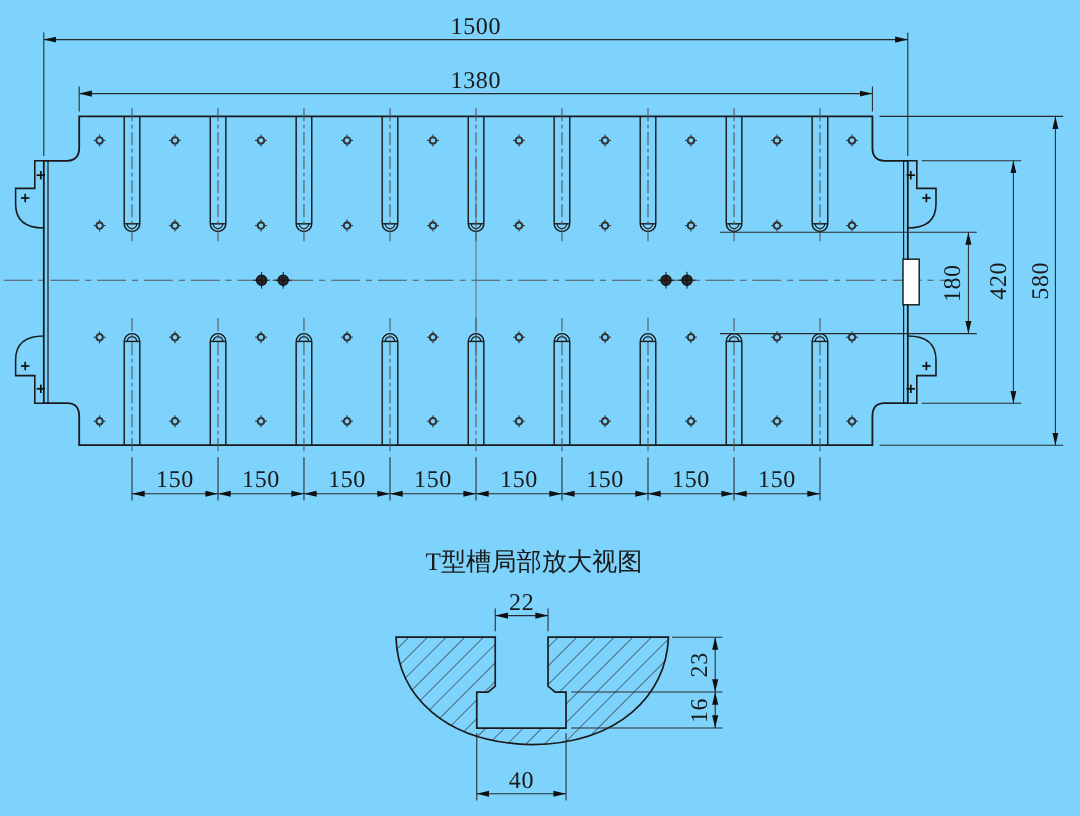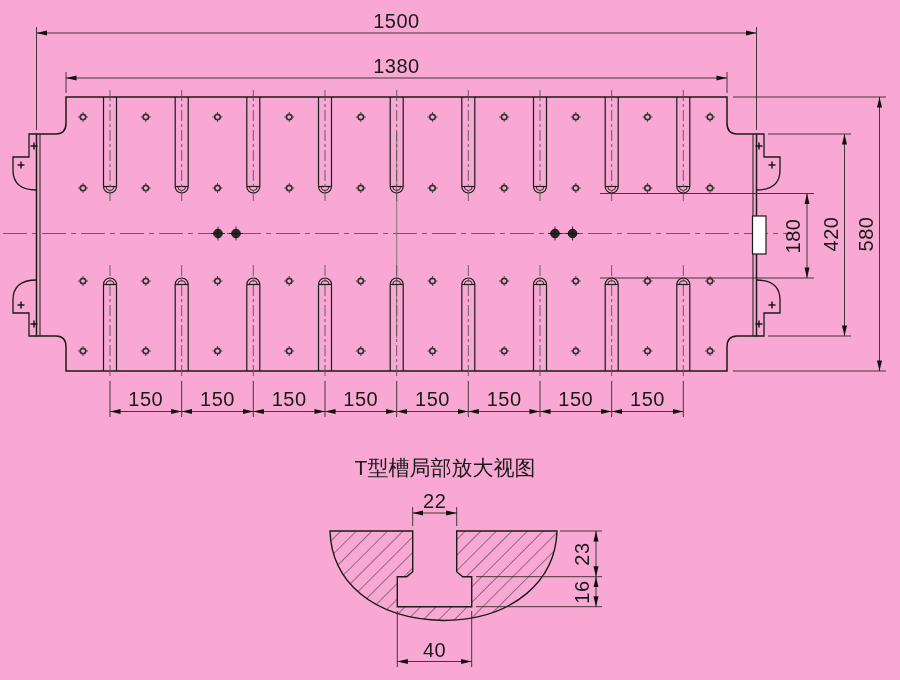--- a/index.html
+++ b/index.html
@@ -1,17 +1,17 @@
 <!DOCTYPE html>
 <html><head>
 <meta charset="utf-8">
 <style>
   html,body{margin:0;padding:0;background:#ffffff;}
-  .page{position:relative;width:900px;height:680px;background:#f9a8d4;overflow:hidden;
-        font-family:Liberation Sans, sans-serif;}
+  .page{position:relative;width:900px;height:680px;background:#7dd3fc;overflow:hidden;
+        font-family:Liberation Serif, serif;}
   svg{display:block;}
   text{fill:#1a1a1a;}
   .dimtext{font-size:20px;letter-spacing:0.5px;}
   .titletext{font-size:21px;}
 </style>
 </head>
 <body>
 
 <div class="page">
 <svg width="900" height="680" viewBox="0 0 900 680">

